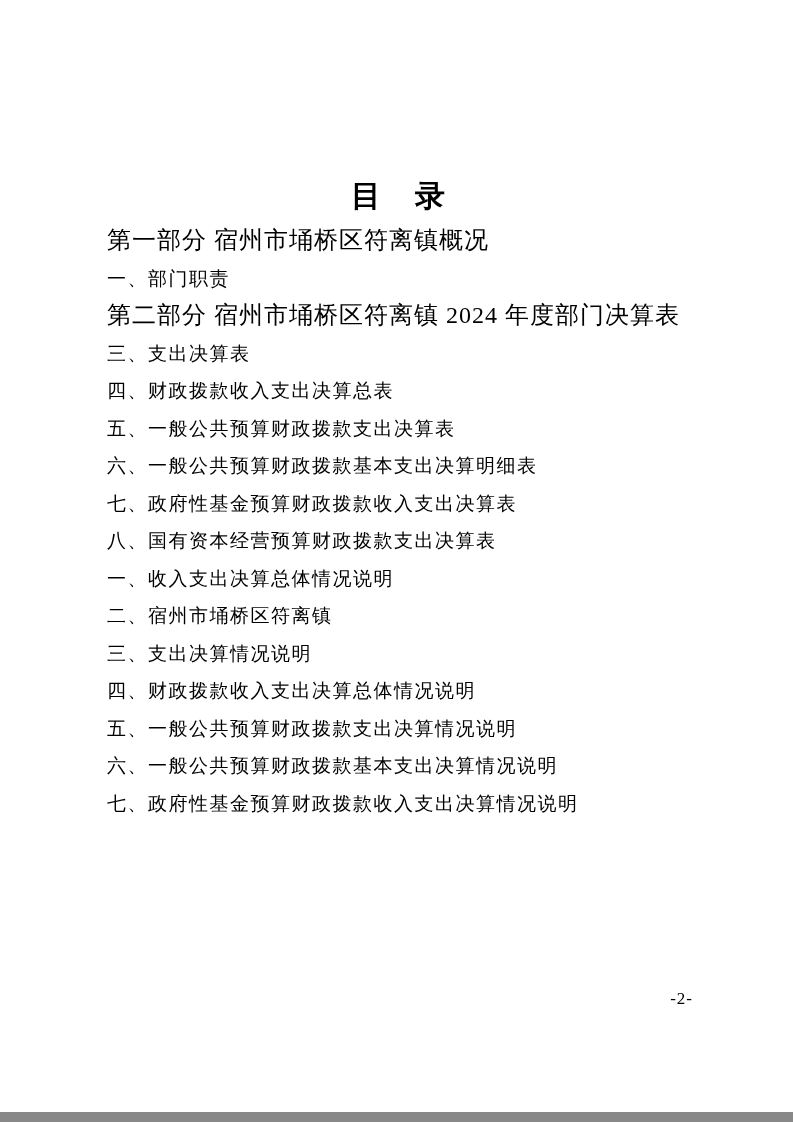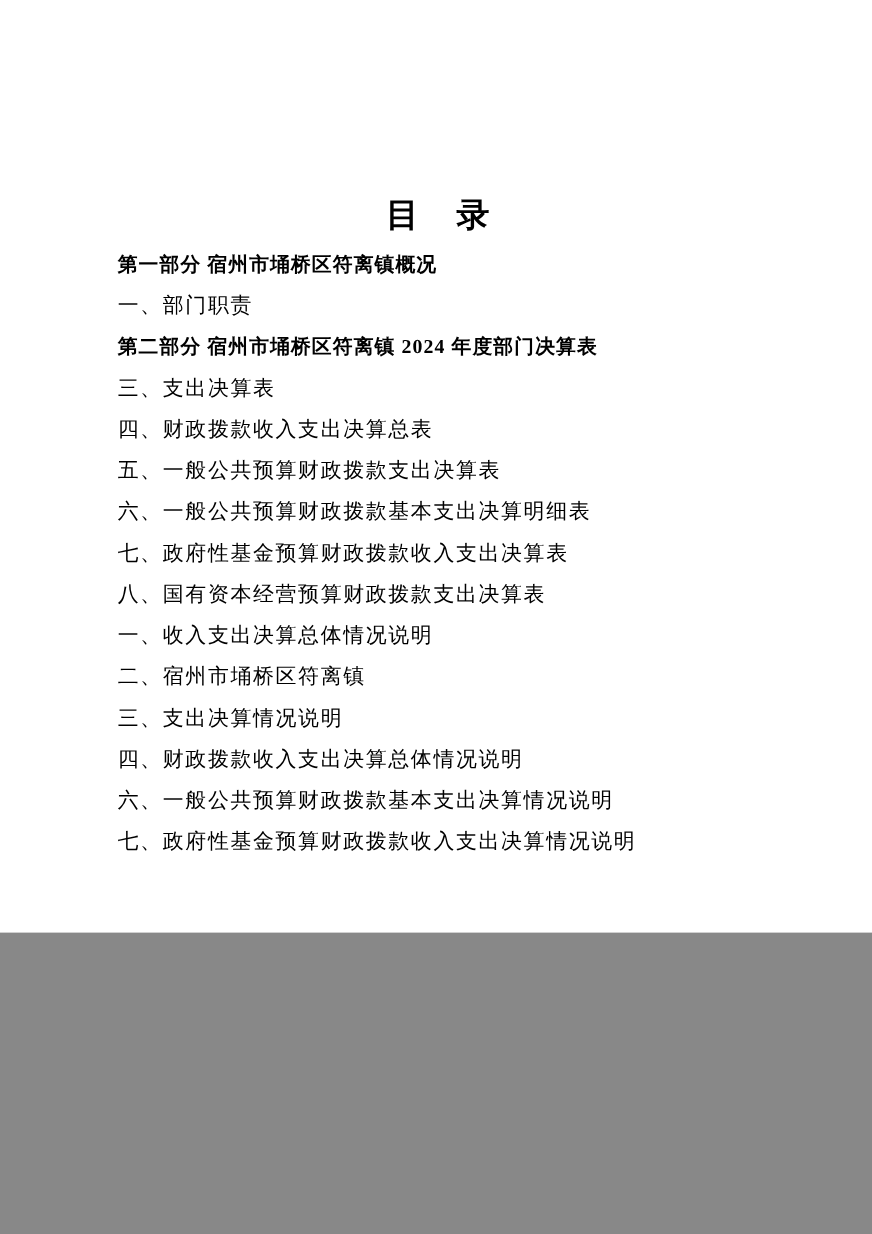--- a/index.html
+++ b/index.html
@@ -3,21 +3,21 @@
 <meta charset="utf-8">
 <style>
   html, body {
     margin: 0;
     padding: 0;
     background: #888;
   }
   .doc-page {
     position: relative;
     width: 793px;
-    height: 848px;
+    height: 1112px;
     margin: 0 auto;
     background: #ffffff;
     color: #000000;
     font-family: "Liberation Serif", "DejaVu Serif", serif;
     overflow: hidden;
   }
   .content {
     position: absolute;
     left: 107px;
     top: 178px;
@@ -26,22 +26,22 @@
   .doc-title {
     margin: 0 0 8px 0;
     text-align: center;
     font-size: 30px;
     font-weight: bold;
     line-height: 36px;
     letter-spacing: 2px;
     white-space: pre;
   }
   .toc-heading {
-    font-size: 18px;
-    font-weight: bold;
+    font-size: 24px;
+    font-weight: normal;
     line-height: 37.5px;
     letter-spacing: 1px;
   }
   .toc-item {
     font-size: 19px;
     line-height: 37.5px;
     letter-spacing: 1.5px;
   }
   .page-number {
     position: absolute;
@@ -72,20 +72,21 @@
       <div class="toc-item">六、一般公共预算财政拨款基本支出决算明细表</div>
       <div class="toc-item">七、政府性基金预算财政拨款收入支出决算表</div>
       <div class="toc-item">八、国有资本经营预算财政拨款支出决算表</div>
     </div>
 
     <div>
       <div class="toc-item">一、收入支出决算总体情况说明</div>
       <div class="toc-item">二、宿州市埇桥区符离镇</div>
       <div class="toc-item">三、支出决算情况说明</div>
       <div class="toc-item">四、财政拨款收入支出决算总体情况说明</div>
+      <div class="toc-item">五、一般公共预算财政拨款支出决算情况说明</div>
       <div class="toc-item">六、一般公共预算财政拨款基本支出决算情况说明</div>
       <div class="toc-item">七、政府性基金预算财政拨款收入支出决算情况说明</div>
     </div>
 
   </div>
 
   <div class="page-number">-2-</div>
 </div>
 
 </body></html>

